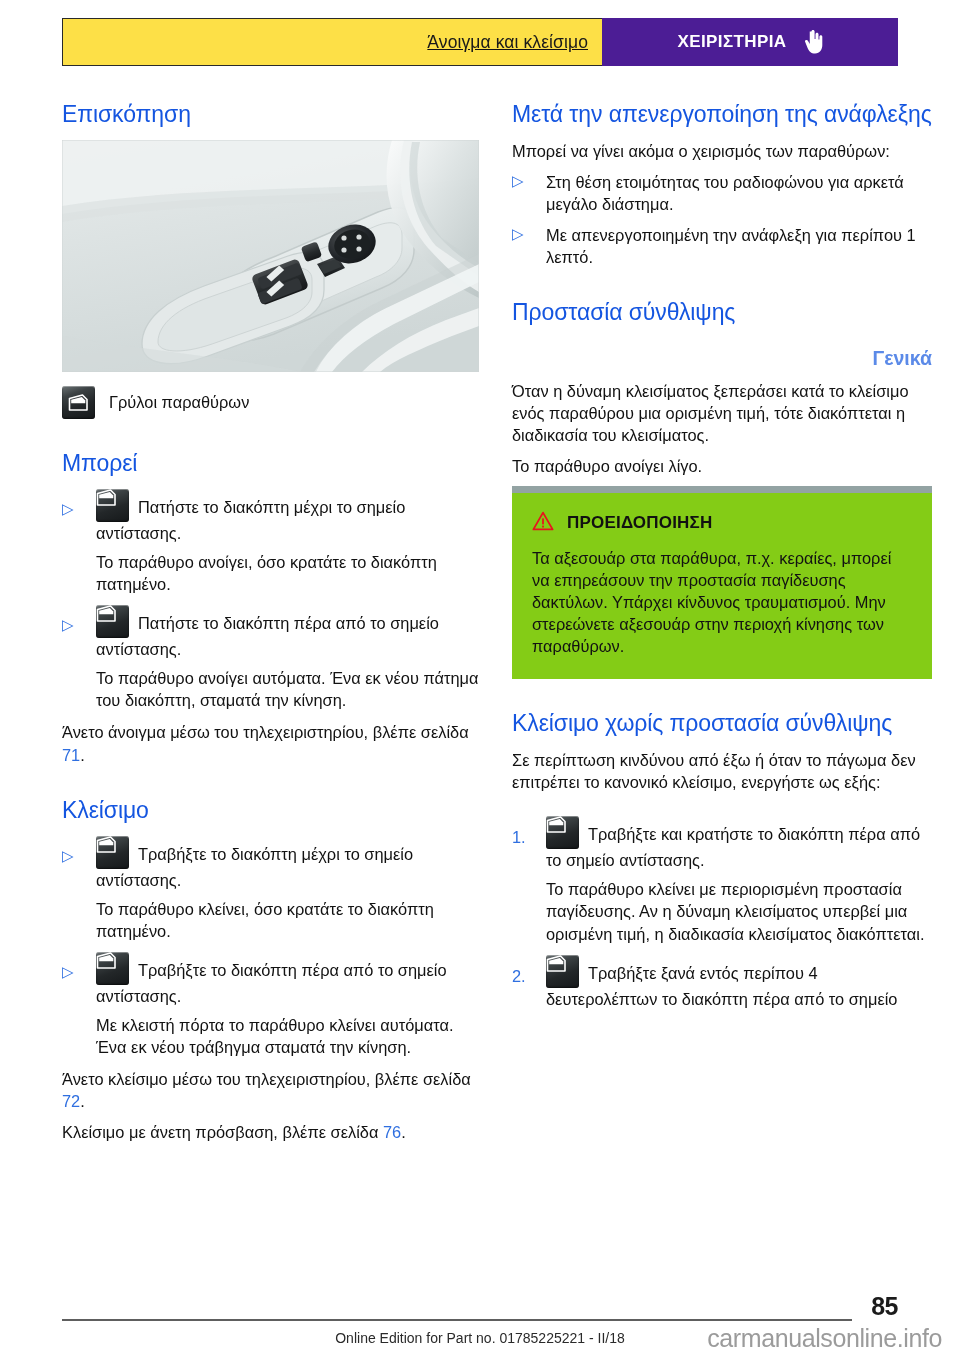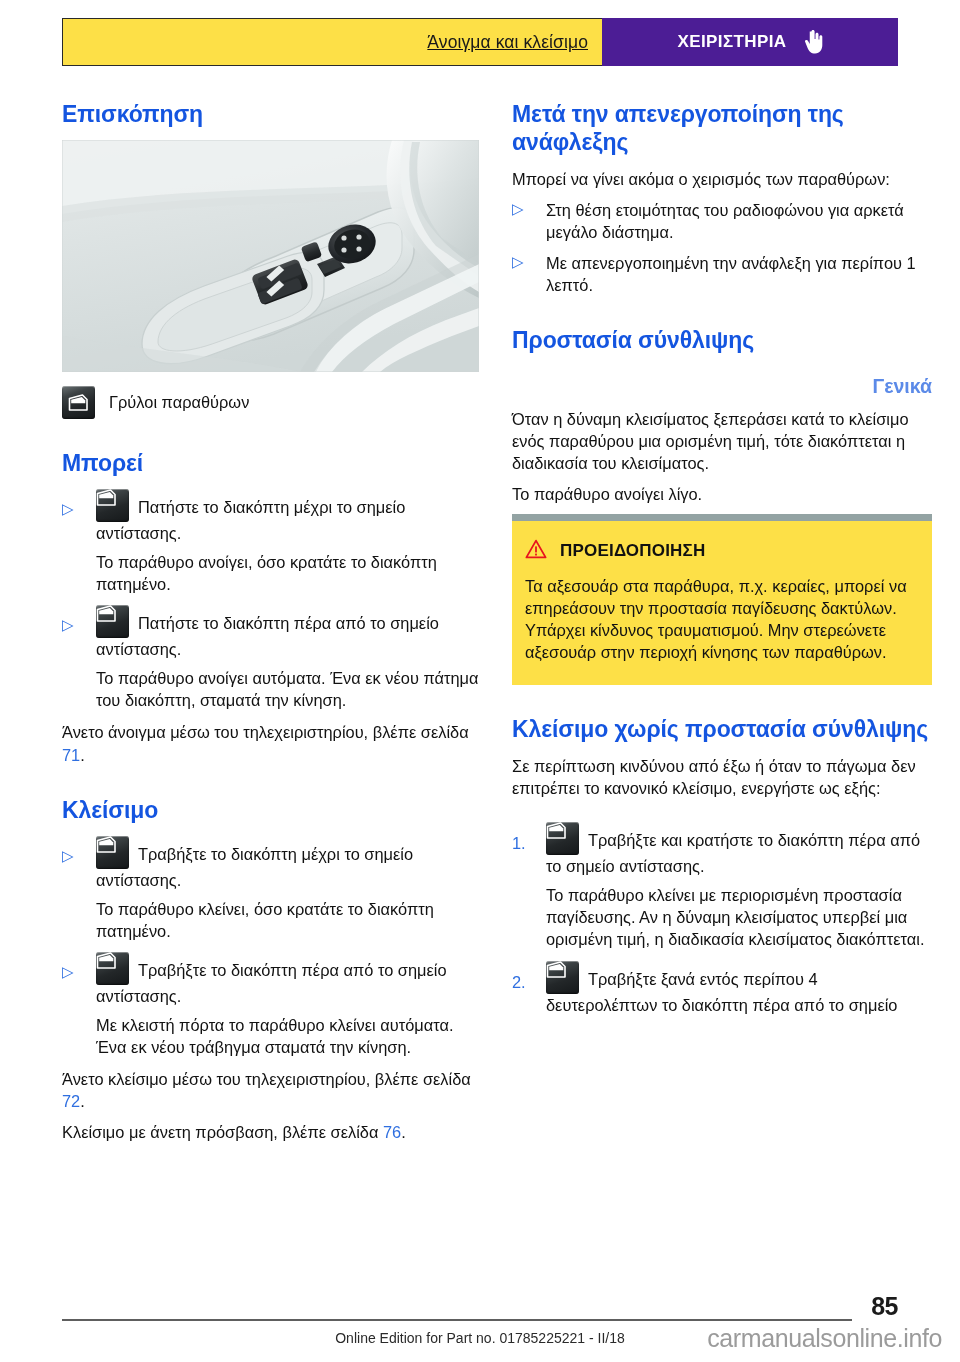--- a/index.html
+++ b/index.html
@@ -60,21 +60,21 @@
   .col {
     position: absolute;
     top: 100px;
     width: 420px;
   }
   .col-left  { left: 62px; }
   .col-right { left: 512px; }
 
   h1.sec {
     font-size: 23px;
-    font-weight: bold;
+    font-weight: normal;
     color: #1455e0;
     line-height: 1.22;
     letter-spacing: -0.1px;
     margin-bottom: 12px;
   }
   h2.sub {
     font-size: 19.5px;
     font-weight: bold;
     color: #5b8ae8;
     line-height: 1.24;
@@ -152,23 +152,23 @@
     margin-left: 34px;
     font-size: 16.4px;
     line-height: 1.345;
     color: #121212;
     margin-top: 7px;
     margin-bottom: 10px;
   }
 
   
   .warnbox {
-    background: #fde047;
+    background: #84cc16;
     border-top: 7px solid #93a3a3;
-    padding: 18px 20px 22px 13px;
+    padding: 18px 20px 22px 20px;
     margin-top: 8px;
   }
   .warn-head {
     display: flex;
     align-items: center;
     gap: 13px;
     margin-bottom: 12px;
   }
   .warn-head .wtxt {
     font-size: 17px;

